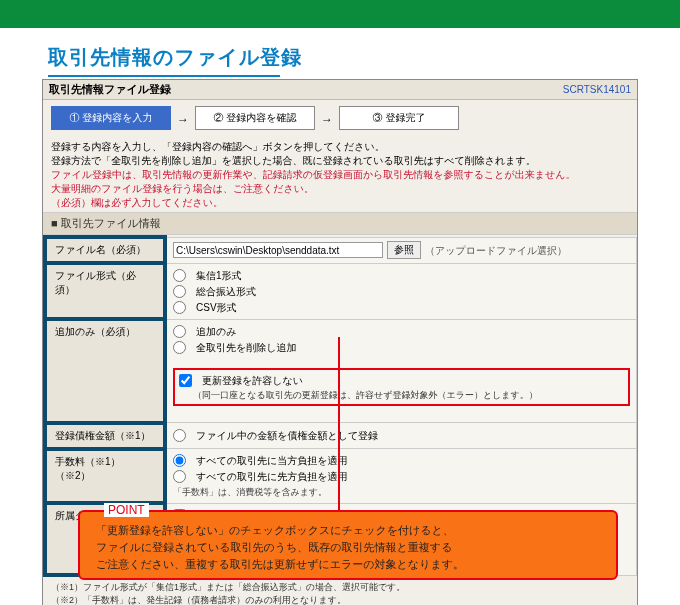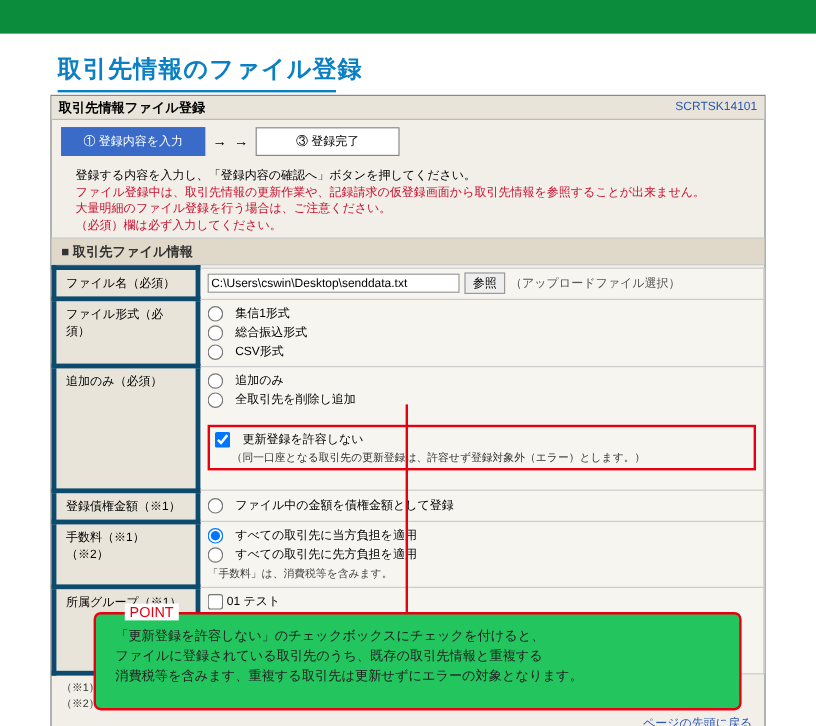--- a/index.html
+++ b/index.html
@@ -8,70 +8,72 @@
 .section-title{color:#0a7fc4;font-size:20px;font-weight:bold;padding:16px 0 4px 48px;letter-spacing:1px}
 .section-under{height:2px;background:#0a7fc4;margin:0 48px 2px 48px;width:232px}
 .panel{margin:2px 42px 0 42px;width:596px;border:1px solid #888;background:#f2efe9}
 .panel-hd{display:flex;justify-content:space-between;align-items:center;padding:2px 6px;background:#e8e4d9;border-bottom:1px solid #bbb}
 .panel-hd-l{font-weight:bold;font-size:11px}
 .panel-hd-r{color:#2a55b5;font-size:10px}
 .steps{display:flex;align-items:center;gap:6px;padding:6px 8px}
 .step{border:1px solid #888;background:#fff;padding:4px 4px;font-size:10px;min-width:120px;text-align:center}
 .step.active{background:#3a6bc9;color:#fff;border-color:#3a6bc9}
 .arrow{font-size:12px}
-.instr{padding:4px 8px 2px 20px;font-size:10px;line-height:1.4}
+.instr{padding:4px 8px 2px 8px;font-size:10px;line-height:1.4}
 .instr .red{color:#c8102e}
-.sect-bar{background:#e0d8c8;padding:3px 8px;font-weight:bold;font-size:11px;color:#333;border-top:1px solid #ccc;border-bottom:1px solid #ccc}
+.sect-bar{background:#e0d8c8;padding:3px 8px;font-weight:normal;font-size:11px;color:#333;border-top:1px solid #ccc;border-bottom:1px solid #ccc}
 table.frm{width:100%;border-collapse:collapse}
 table.frm th{background:#e8e4d9;text-align:left;font-weight:normal;padding:4px 8px;width:120px;border:4px solid #0c4a6e;vertical-align:top;font-size:10px}
 table.frm td{background:#f7f5f0;padding:3px 6px;border:1px solid #ccc;font-size:10px;line-height:1.5}
 .req{color:#c8102e}
 .fileline{display:flex;align-items:center;gap:4px}
 .fileline input[type=text]{height:16px;border:1px solid #999;padding:0 2px;font-size:10px;width:210px;background:#fff}
 .btn-ref{border:1px solid #999;background:#eee;padding:1px 6px;font-size:10px;cursor:pointer}
 .note-up{font-size:10px;color:#555;margin-left:0}
 .radio-line{display:flex;align-items:center;gap:10px;margin:1px 0}
 .radio-line input{margin:0}
 .hl-box{border:2px solid #e60012;margin:13px 0;padding:2px 4px}
 .hl-sub{font-size:9px;color:#333;padding-left:14px}
 .fee-note{font-size:9px;color:#444;margin-top:2px}
 .chk-line{display:flex;align-items:center;gap:3px;margin:1px 0}
 .note-foot{padding:4px 8px 2px 8px;font-size:9px;color:#333;line-height:1.4}
 .link-r{text-align:right;padding:2px 10px 4px 0}
 .link-r a{color:#2a55b5;text-decoration:underline;font-size:10px;cursor:pointer}
 .btnbar{display:flex;gap:6px;padding:6px 8px 8px 8px}
 .btnbar button{border:1px solid #888;background:#eee;padding:3px 14px;font-size:11px;cursor:pointer}
 .lead{position:absolute;left:338px;top:337px;width:2px;height:178px;background:#e60012}
-.point-box{position:absolute;left:78px;top:510px;width:540px;height:82px;border:2px solid #e60012;border-radius:6px;background:#22c55e}
+.point-box{position:absolute;left:78px;top:510px;width:540px;height:70px;border:2px solid #e60012;border-radius:6px;background:#f97316}
 .point-lbl{position:absolute;left:104px;top:503px;background:#fff;color:#e60012;font-weight:normal;font-size:12px;padding:0 4px}
 .point-txt{padding:10px 16px 8px 16px;font-size:11px;line-height:1.55;color:#222}
 </style>
 </head>
 <body>
 
 <div class="top-bar"></div>
 
 <div class="section-title">取引先情報のファイル登録</div>
 <div class="section-under"></div>
 
 <div class="panel">
   <div class="panel-hd">
     <span class="panel-hd-l">取引先情報ファイル登録</span>
     <span class="panel-hd-r">SCRTSK14101</span>
   </div>
 
   <div class="steps">
     <div class="step active">① 登録内容を入力</div>
     <span class="arrow">→</span>
+    <div class="step">② 登録内容を確認</div>
     <span class="arrow">→</span>
     <div class="step">③ 登録完了</div>
   </div>
 
   <div class="instr">
     <div>登録する内容を入力し、「登録内容の確認へ」ボタンを押してください。</div>
+    <div>登録方法で「全取引先を削除し追加」を選択した場合、既に登録されている取引先はすべて削除されます。</div>
     <div class="red">ファイル登録中は、取引先情報の更新作業や、記録請求の仮登録画面から取引先情報を参照することが出来ません。</div>
     <div class="red">大量明細のファイル登録を行う場合は、ご注意ください。</div>
     <div><span class="req">（必須）欄は必ず入力してください。</span></div>
   </div>
 
   <div class="sect-bar">■ 取引先ファイル情報</div>
 
   <table class="frm">
     <tbody>
         <tr>
@@ -181,16 +183,16 @@
     <button>戻る</button>
     <button>登録内容の確認へ</button>
   </div>
 </div>
 
 <div class="lead"></div>
 <div class="point-box">
   <div class="point-txt">
     <div>「更新登録を許容しない」のチェックボックスにチェックを付けると、</div>
     <div>ファイルに登録されている取引先のうち、既存の取引先情報と重複する</div>
-    <div>消費税等を含みます、重複する取引先は更新せずにエラーの対象となります。</div>
+    <div>ご注意ください、重複する取引先は更新せずにエラーの対象となります。</div>
   </div>
 </div>
 <div class="point-lbl">POINT</div>
 
 </body></html>

